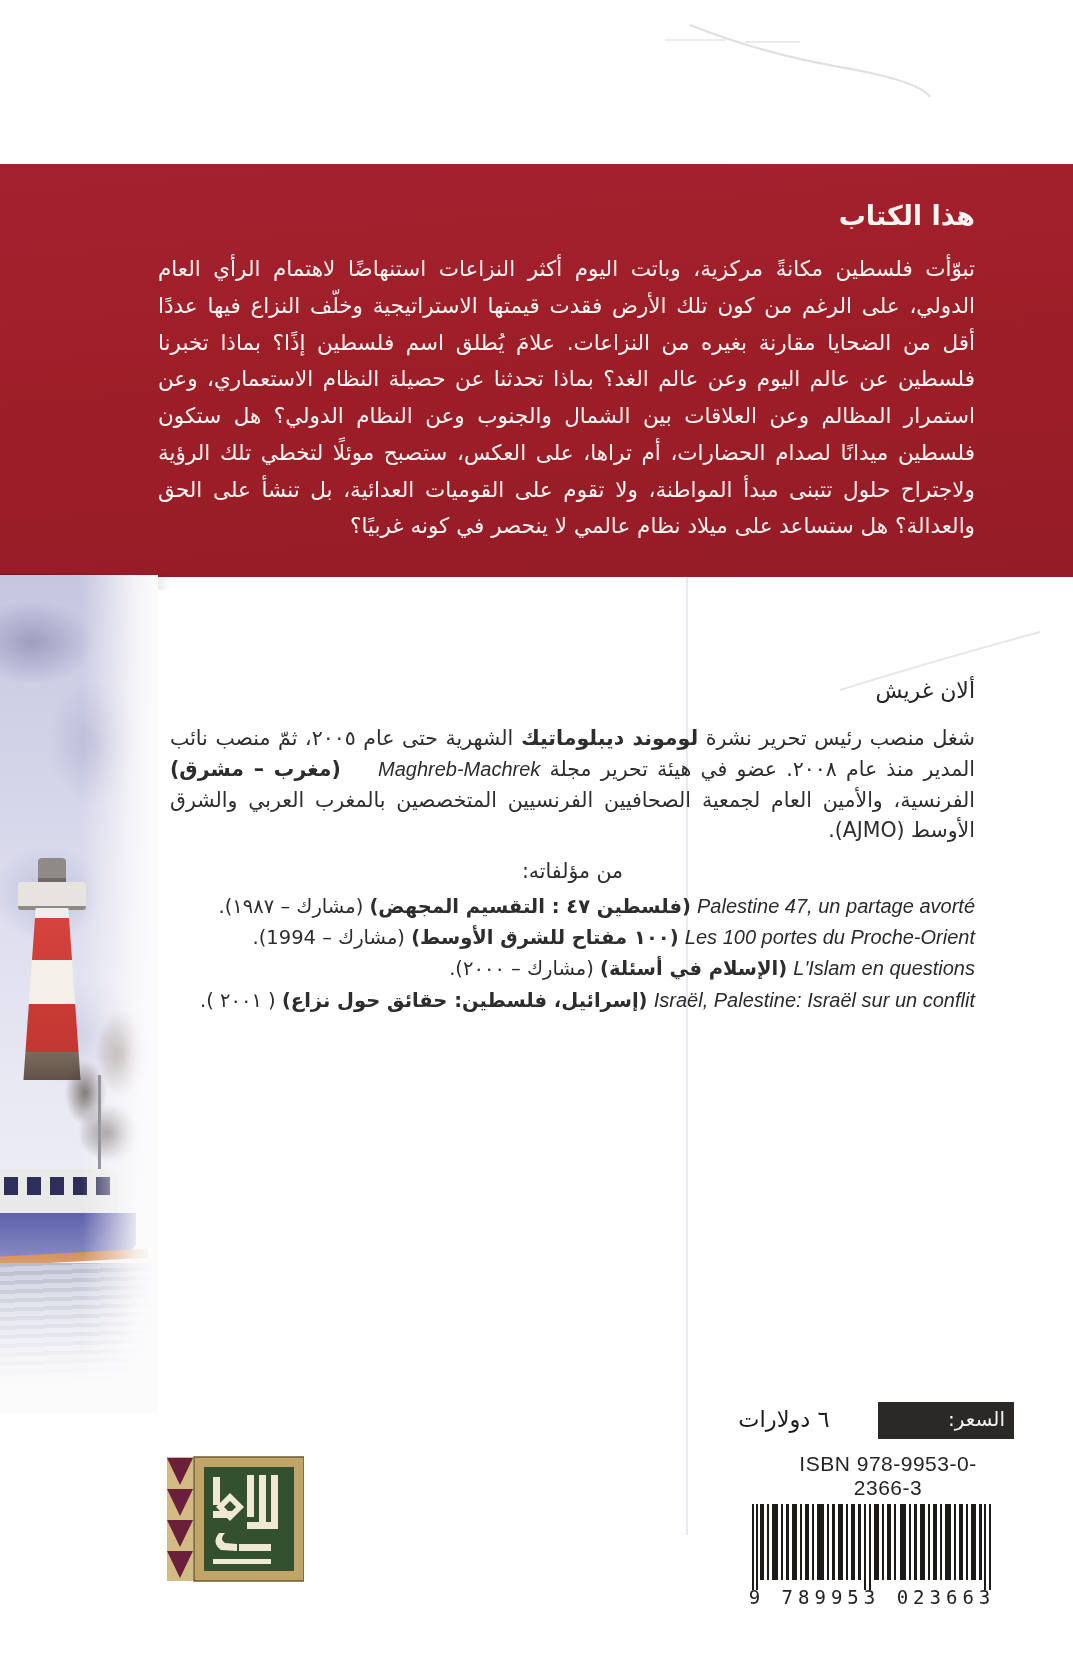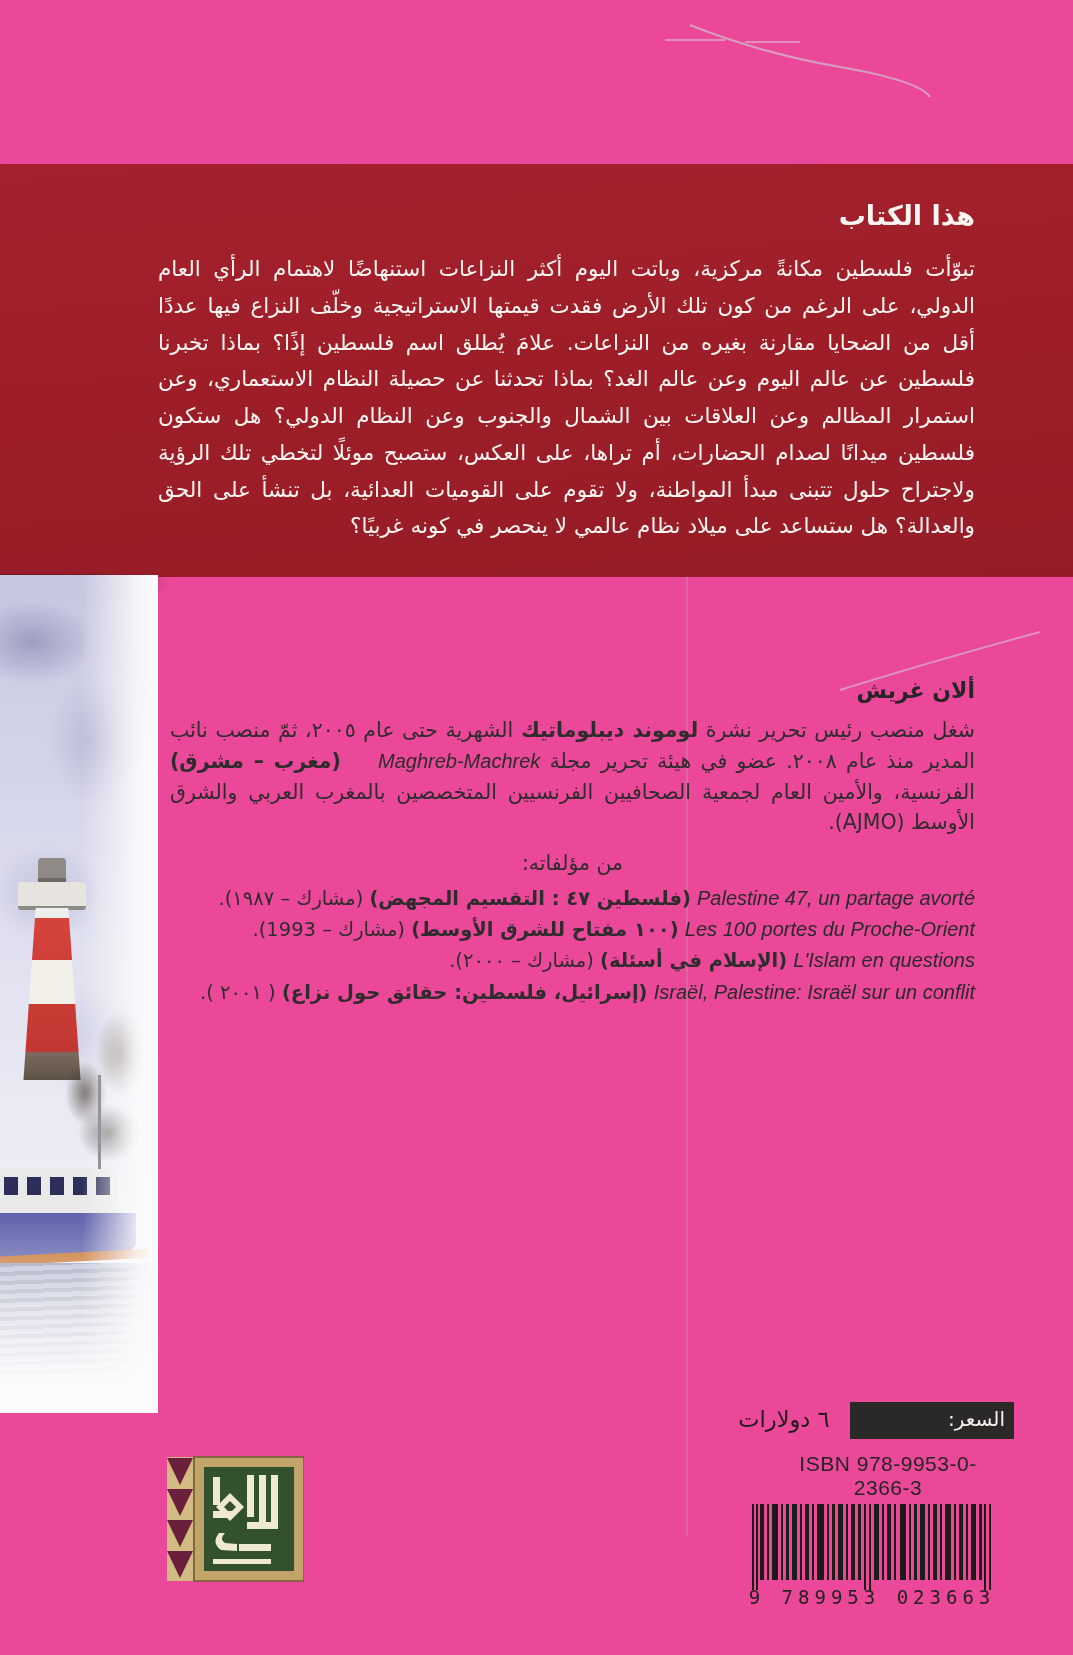--- a/index.html
+++ b/index.html
@@ -1,18 +1,18 @@
 <!DOCTYPE html>
 <html lang="ar"><head>
 <meta charset="utf-8">
 <style>
   html,body{margin:0;padding:0;background:#e8e8e8;}
   .page{
     position:relative;width:1073px;height:1655px;margin:0 auto;
-    background:#ec4899;overflow:hidden;
+    background:#ffffff;overflow:hidden;
     font-family:"DejaVu Sans",sans-serif;
   }
   
   .scratches{position:absolute;left:660px;top:0;width:420px;height:720px;pointer-events:none;}
   
   .red-band{
     position:absolute;left:0;top:164px;width:1073px;height:413px;
     background:linear-gradient(175deg,#a42230 0%,#9e1e28 45%,#951c27 100%);
     box-sizing:border-box;padding:36px 98px 0 112px;
     direction:rtl;color:#fdf5f2;
@@ -84,32 +84,32 @@
   }
   .strip-fade{
     position:absolute;inset:0;
     background:
       linear-gradient(90deg,rgba(252,251,252,0) 52%,rgba(252,251,252,.85) 86%,#fcfbfc 100%),
       linear-gradient(180deg,rgba(252,251,252,0) 76%,#fcfbfc 97%);
   }
   .crease{position:absolute;left:686px;top:577px;width:2px;height:958px;background:rgba(175,178,198,.28);}
   
   .author-block{position:absolute;right:98px;left:170px;top:678px;direction:rtl;color:#2e2c2c;}
-  .author-block h2{margin:0 0 12px 0;font-size:22px;font-weight:bold;color:#272525;}
+  .author-block h2{margin:0 0 20px 0;font-size:22px;font-weight:normal;color:#272525;}
   .bio{margin:0 0 13px 0;font-size:20.5px;line-height:1.5;text-align:justify;}
   .bio .b{font-weight:bold;}
   .bio .lat{direction:ltr;unicode-bidi:embed;font-family:"Liberation Sans",sans-serif;font-style:italic;font-size:20px;margin-left:28px;}
   .works-heading{margin:0 0 8px 0;font-size:20.5px;text-align:center;}
   .works{font-size:19.5px;line-height:1.55;}
   .work{white-space:nowrap;text-align:right;}
   .work .fr{direction:ltr;unicode-bidi:embed;font-family:"Liberation Sans",sans-serif;font-style:italic;font-size:20px;color:#2a2a2a;}
   .work .wt{font-weight:bold;}
   
   .price-box{
-    position:absolute;right:59px;top:1402px;width:164px;height:37px;
+    position:absolute;right:59px;top:1402px;width:136px;height:37px;
     background:#2b2927;color:#f5f2ee;direction:rtl;box-sizing:border-box;
     padding:5px 9px 0 0;font-size:20px;
   }
   .price-value{
     position:absolute;right:204px;top:1406px;width:170px;direction:rtl;text-align:center;
     font-size:22.5px;color:#1d1c1b;
   }
   
   .isbn-block{position:absolute;left:742px;top:1452px;width:260px;text-align:center;}
   .isbn-text{font-family:"Liberation Sans",sans-serif;font-size:21px;letter-spacing:.5px;color:#262524;margin-left:32px;}
@@ -158,21 +158,21 @@
     <div class="strip-fade"></div>
   </div>
   <div class="crease"></div>
 
   <section class="author-block">
     <h2>ألان غريش</h2>
     <p class="bio"><span>شغل منصب رئيس تحرير نشرة </span><span class="b">لوموند ديبلوماتيك</span><span> الشهرية حتى عام ٢٠٠٥، ثمّ منصب نائب المدير منذ عام ٢٠٠٨. عضو في هيئة تحرير مجلة </span><span class="lat">Maghreb-Machrek</span><span> </span><span class="b">(مغرب – مشرق)</span><span> الفرنسية، والأمين العام لجمعية الصحافيين الفرنسيين المتخصصين بالمغرب العربي والشرق الأوسط (AJMO).</span></p>
     <p class="works-heading">من مؤلفاته:</p>
     <div class="works">
       <div class="work"><span class="fr">Palestine 47, un partage avorté</span> <span class="wt">(فلسطين ٤٧ : التقسيم المجهض)</span> <span class="wi">(مشارك – ١٩٨٧).</span></div>
-      <div class="work"><span class="fr">Les 100 portes du Proche-Orient</span> <span class="wt">(١٠٠ مفتاح للشرق الأوسط)</span> <span class="wi">(مشارك – 1993).</span></div>
+      <div class="work"><span class="fr">Les 100 portes du Proche-Orient</span> <span class="wt">(١٠٠ مفتاح للشرق الأوسط)</span> <span class="wi">(مشارك – 1994).</span></div>
       <div class="work"><span class="fr">L'Islam en questions</span> <span class="wt">(الإسلام في أسئلة)</span> <span class="wi">(مشارك – ٢٠٠٠).</span></div>
       <div class="work"><span class="fr">Israël, Palestine: Israël sur un conflit</span> <span class="wt">(إسرائيل، فلسطين: حقائق حول نزاع)</span> <span class="wi">( ٢٠٠١ ).</span></div>
     </div>
   </section>
 
   <div class="price-box">
     <span>السعر:</span>
   </div>
   <div class="price-value">٦ دولارات</div>
 

